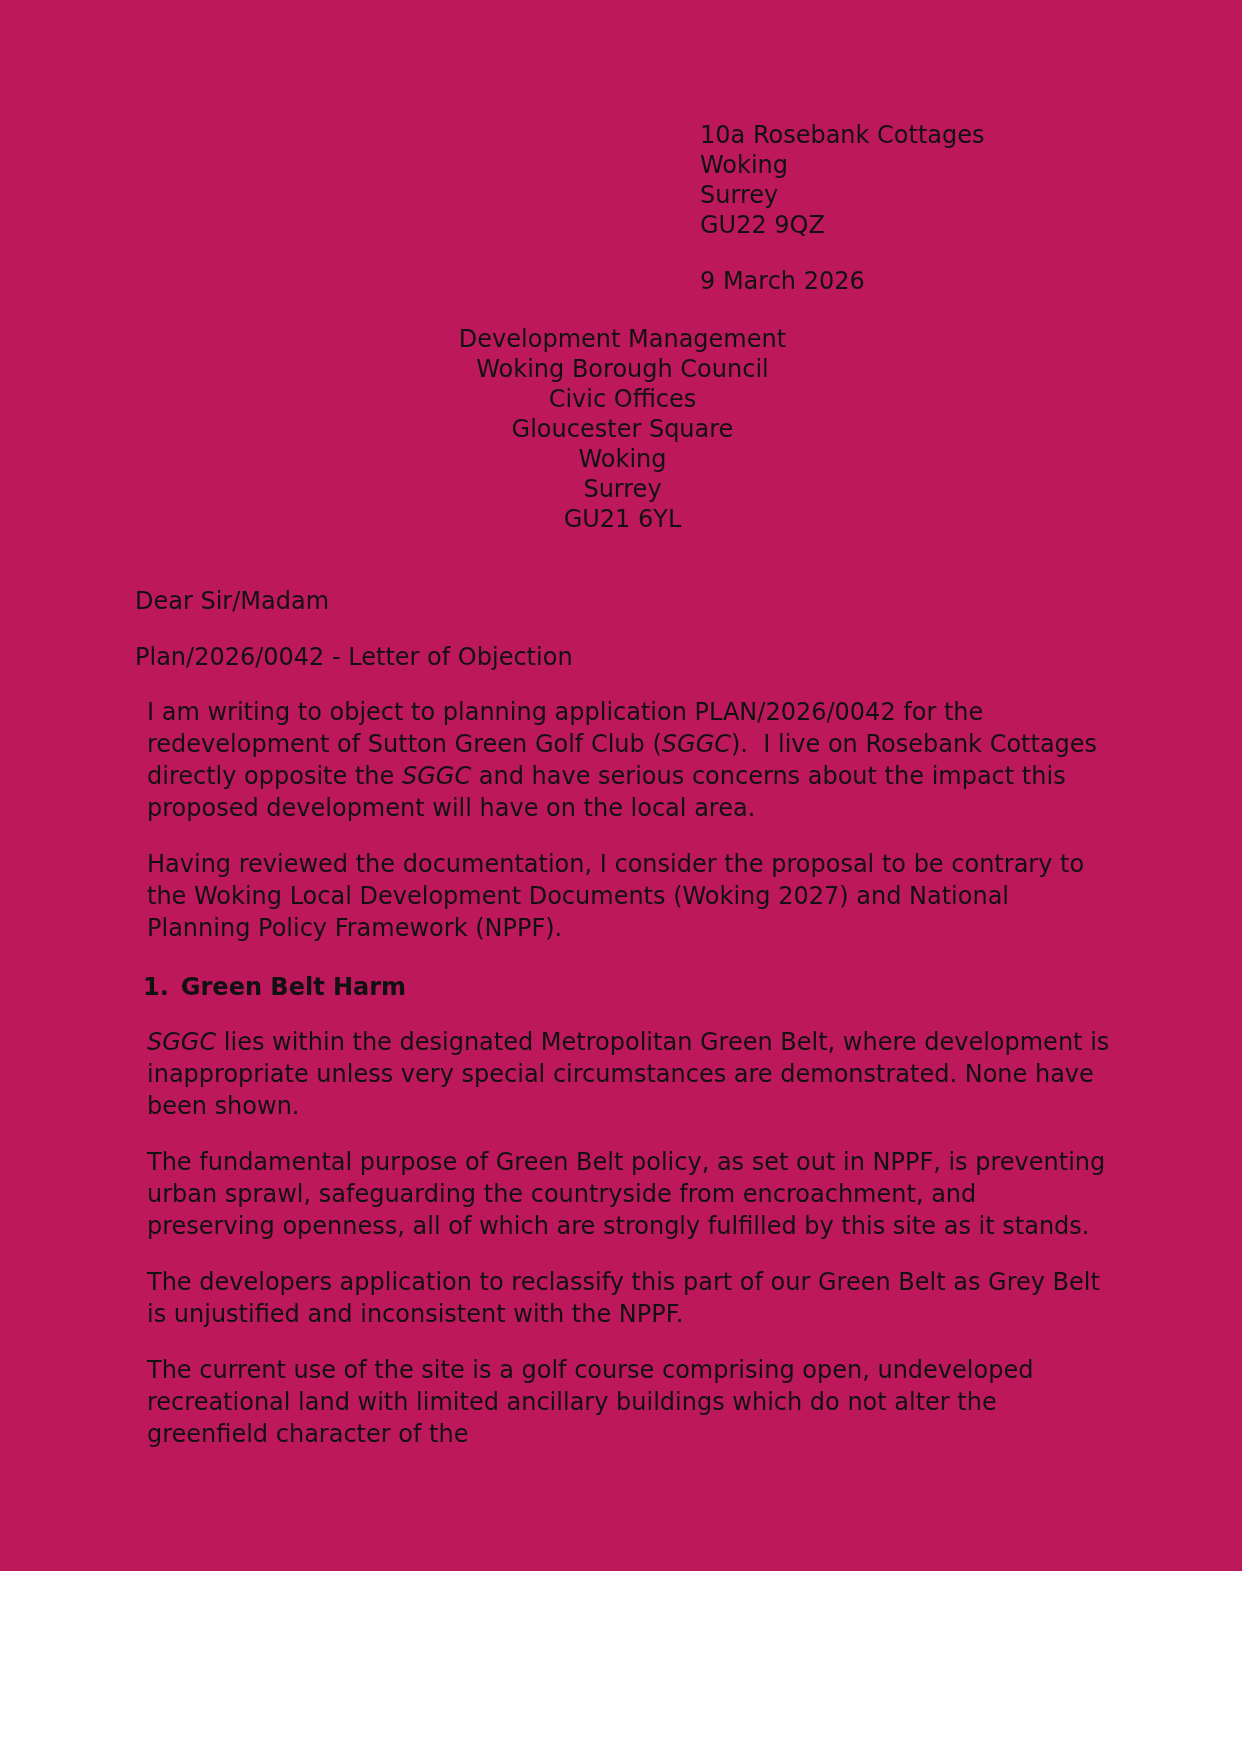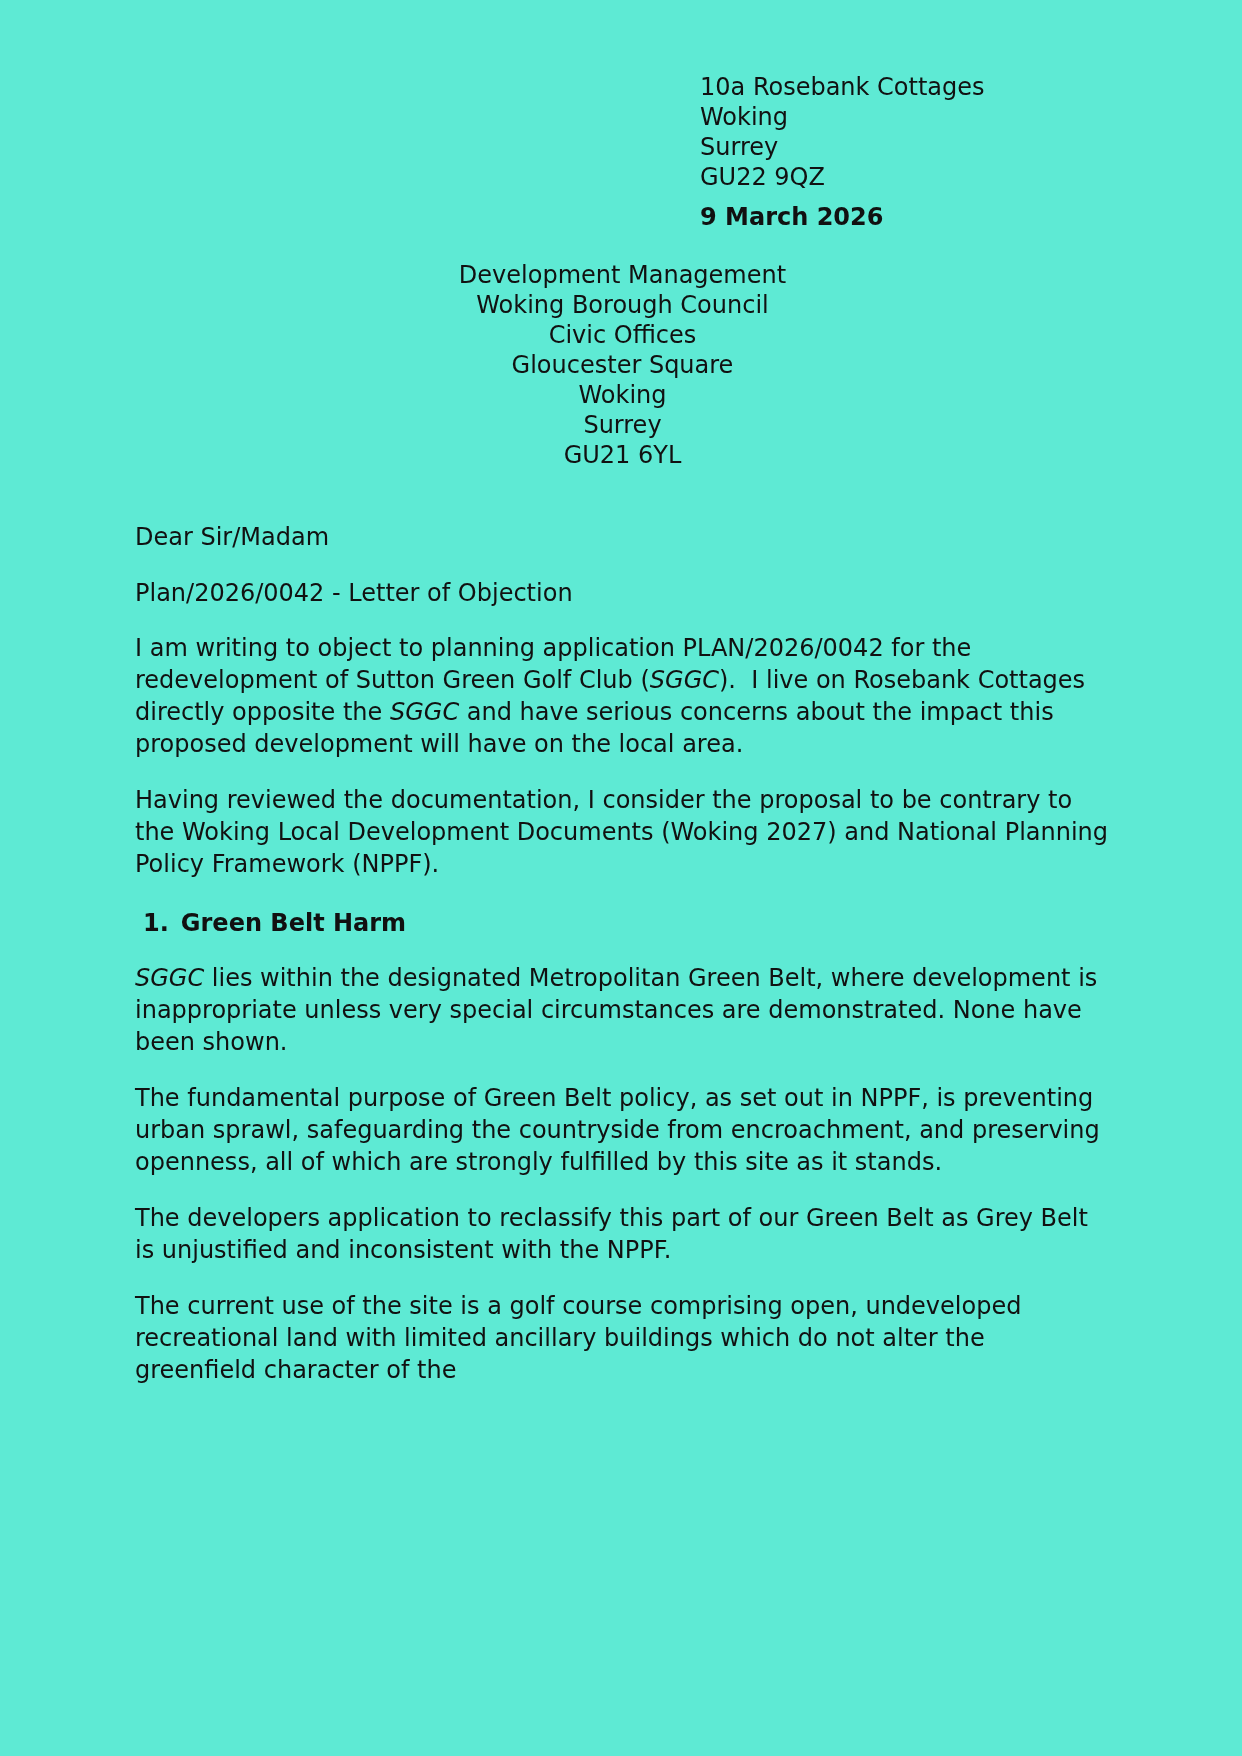--- a/index.html
+++ b/index.html
@@ -4,37 +4,37 @@
 <style>
   * { box-sizing: border-box; }
   html, body { margin: 0; padding: 0; }
   body {
     width: 1242px; height: 1756px;
     background: #ffffff; color: #111;
     font-family: "DejaVu Sans", "Liberation Sans", sans-serif;
   }
   .page {
     position: relative;
-    width: 1242px; height: 1756px;
-    padding: 72px 132px 0 135px;
+    width: 1242px; height: 1571px;
+    padding: 120px 132px 0 135px;
     overflow: hidden;
-    background: #5eead4;
+    background: #be185d;
   }
   .addr-line, .para, .salutation, .subject, .date-block, .heading {
     font-size: 24px;
   }
   .sender-block { margin-left: 565px; }
   .sender-block .addr-line { line-height: 30px; }
-  .date-block { margin-left: 565px; margin-top: 10px; line-height: 30px; font-weight: bold; }
+  .date-block { margin-left: 565px; margin-top: 26px; line-height: 30px; }
   .recipient-block { margin-top: 28px; }
   .recipient-block .addr-line { line-height: 30px; text-align: center; }
   .salutation { margin: 52px 0 0 0; line-height: 30px; }
   .subject { margin: 26px 0 0 0; line-height: 30px; font-weight: normal; }
   .para {
-    margin: 24px 0 0 0;
+    margin: 24px 0 0 12px;
     line-height: 32px;
     white-space: pre-wrap;
   }
   .heading {
     margin: 28px 0 8px 8px;
     line-height: 30px;
     font-weight: bold;
   }
   .heading .num { margin-right: 12px; }
   .it { font-style: italic; }

